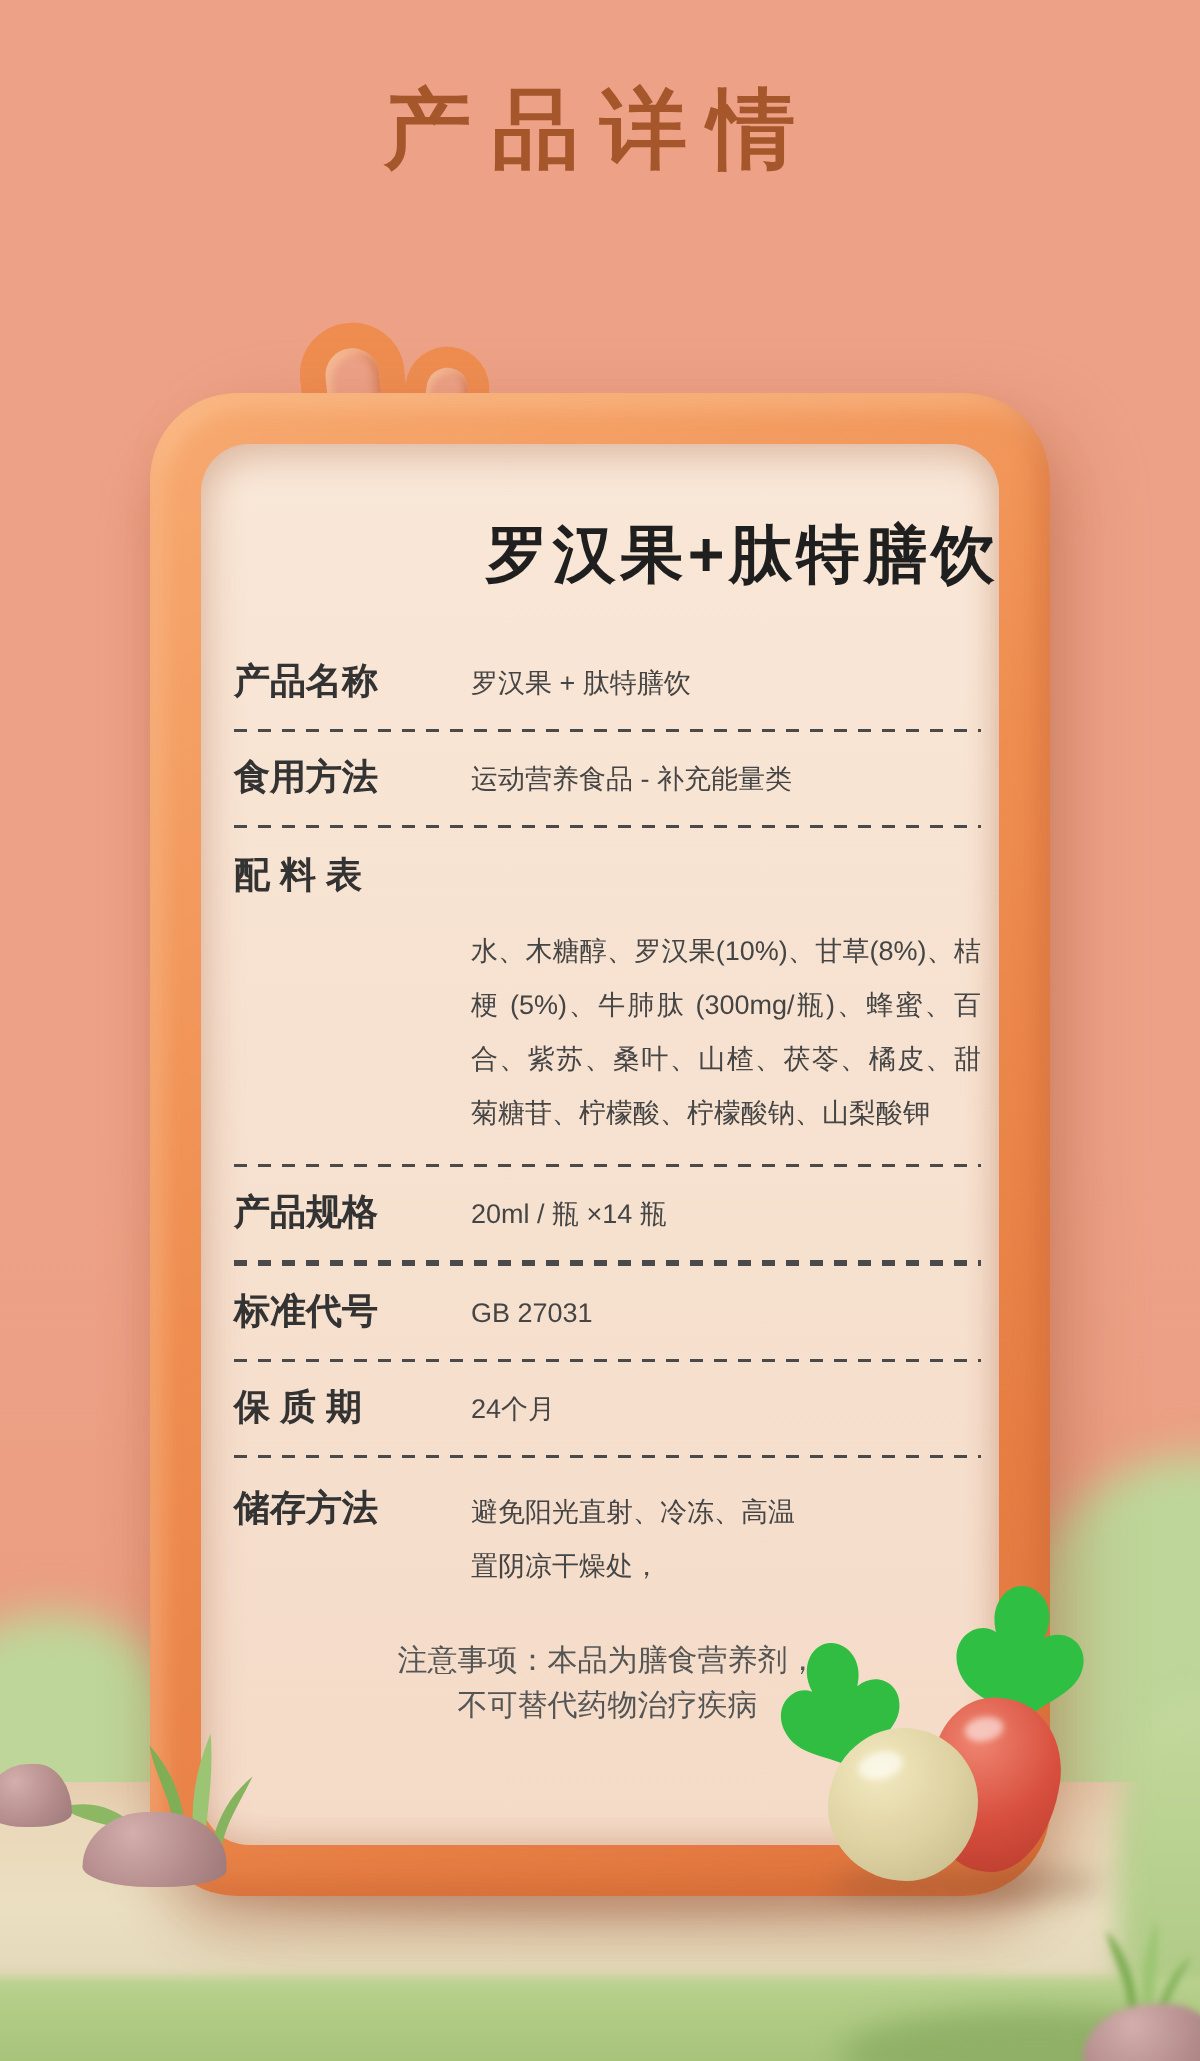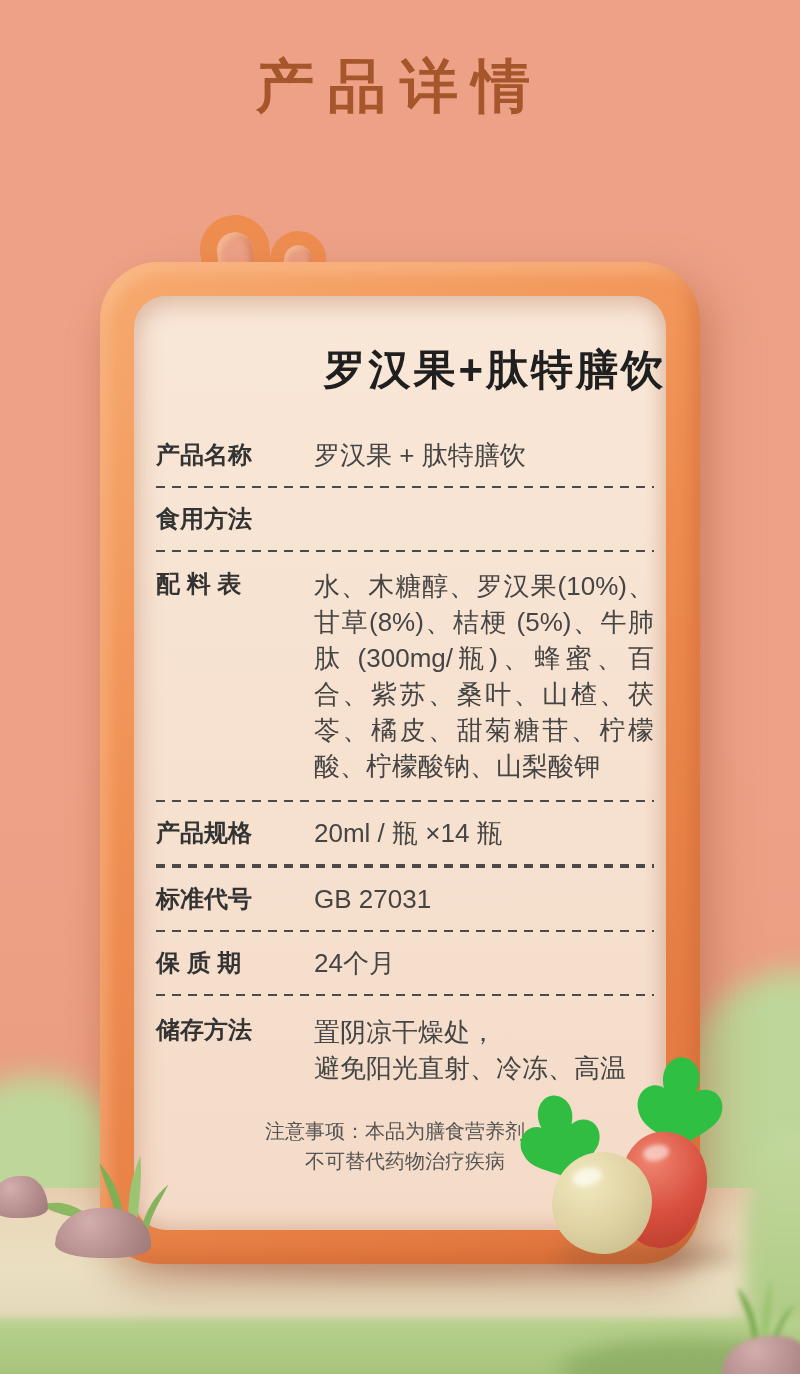--- a/index.html
+++ b/index.html
@@ -55,23 +55,23 @@
     overflow:hidden;
   }
   .card-title {
     margin-top:46px; text-align:right; font-size:42px; font-weight:800;
     letter-spacing:3px; color:#1f1f1f; line-height:56px;
   }
   .rows { margin:26px 12px 0 22px; }
   .row { display:flex; align-items:flex-start; padding:15px 0; }
   .row .lbl { width:158px; flex:0 0 158px; font-size:24px; font-weight:700;
     color:var(--ink,#333); line-height:32px; white-space:pre; }
-  .row .val { flex:1; font-size:26px; color:var(--ink-value,#454545); line-height:32px; }
+  .row .val { flex:1; font-size:18px; color:var(--ink-value,#454545); line-height:32px; }
   .row-ingredients { padding:16px 0; }
-  .row-ingredients .val { line-height:36px; text-align:justify; word-break:break-all; }
+  .row-ingredients .val { line-height:36px; text-align:justify; word-break:break-all;margin-top:48px; }
   .row-storage { padding:18px 0 0 0; }
   .row-storage .val { line-height:36px; }
   .row-storage .val span { display:block; }
   .sep { height:2px;
     background:repeating-linear-gradient(90deg, var(--dash,#4a4a4a) 0 9px, transparent 9px 16px); }
   .notice { margin-top:30px; text-align:center; font-size:20px; line-height:30px;
     color:var(--notice,#555); }
   .notice span { display:block; }
   
   .shadow { position:absolute; border-radius:50%; background:rgba(125,75,50,.30); filter:blur(9px); }
@@ -116,20 +116,21 @@
       <div class="rows">
 
         <div class="row">
           <span class="lbl">产品名称</span>
           <span class="val">罗汉果 + 肽特膳饮</span>
         </div>
         <div class="sep"></div>
 
         <div class="row">
           <span class="lbl">食用方法</span>
+          <span class="val">运动营养食品 - 补充能量类</span>
         </div>
         <div class="sep"></div>
 
         <div class="row row-ingredients">
           <span class="lbl">配 料 表</span>
           <span class="val">水、木糖醇、罗汉果(10%)、甘草(8%)、桔梗 (5%)、牛肺肽 (300mg/瓶)、蜂蜜、百合、紫苏、桑叶、山楂、茯苓、橘皮、甜菊糖苷、柠檬酸、柠檬酸钠、山梨酸钾</span>
         </div>
         <div class="sep"></div>
 
         <div class="row">
@@ -148,22 +149,22 @@
 
         <div class="row">
           <span class="lbl">保 质 期</span>
           <span class="val">24个月</span>
         </div>
         <div class="sep"></div>
 
         <div class="row row-storage">
           <span class="lbl">储存方法</span>
           <span class="val">
+            <span>避免阳光直射、冷冻、高温</span>
             <span>置阴凉干燥处，</span>
-            <span>避免阳光直射、冷冻、高温</span>
           </span>
         </div>
 
         <div class="notice">
           <span>注意事项：本品为膳食营养剂，</span>
           <span>不可替代药物治疗疾病</span>
         </div>
       </div>
     </div>
   </div>

